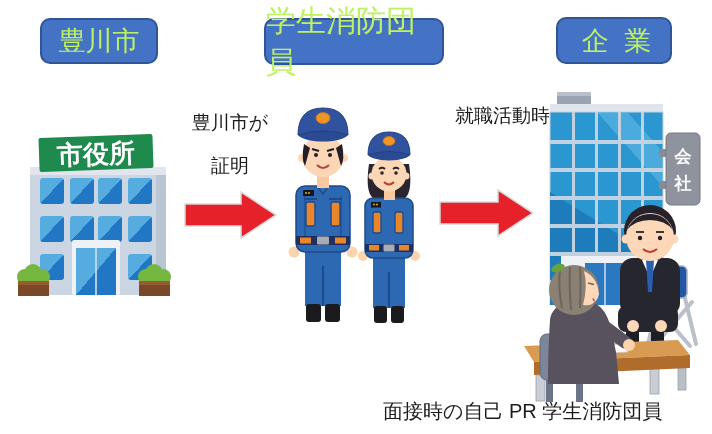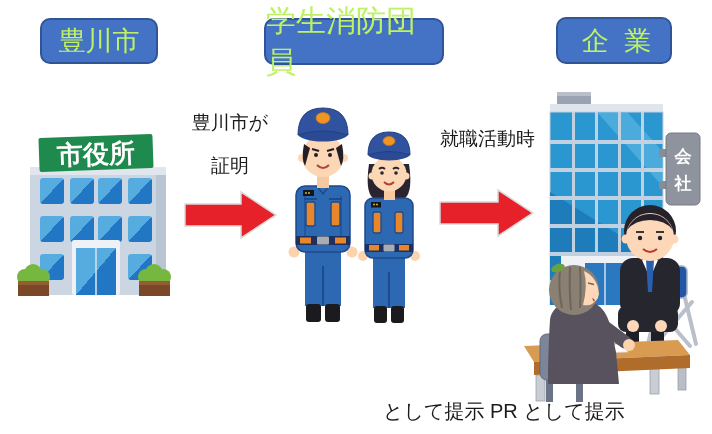--- a/index.html
+++ b/index.html
@@ -14,21 +14,21 @@
     color:#bef264;font-weight:500;
   }
   .label-city{left:40px;top:18px;width:118px;height:46px;font-size:27px;}
   .label-students{left:264px;top:18px;width:180px;height:47px;font-size:30px;}
   .label-company{left:556px;top:17px;width:116px;height:47px;font-size:27px;letter-spacing:4px;padding-left:9px;}
   .flow-text{
     position:absolute;text-align:center;font-size:19px;line-height:1.2;color:#1b1b1b;
   }
   .t1a{left:168px;top:112px;width:124px;}
   .t1b{left:168px;top:155px;width:124px;}
-  .t2a{left:425px;top:128px;width:125px;}
+  .t2a{left:425px;top:105px;width:125px;text-align:right;}
   .t2b{left:425px;top:155px;width:125px;}
   .arrow{position:absolute;}
   .arrow1{left:183px;top:189px;}
   .arrow2{left:438px;top:188px;}
   .illu{position:absolute;}
   .cityhall{left:17px;top:126px;}
   .firefighters{left:281px;top:94px;}
   .company{left:547px;top:92px;}
   .interview{left:500px;top:194px;}
   .caption{
@@ -271,15 +271,15 @@
       <path d="M70,73 Q69,93 71,116" fill="none" stroke="#6e665c" stroke-width="2"></path>
       <path d="M80,73 Q81,92 80,114" fill="none" stroke="#6e665c" stroke-width="2"></path>
       <path d="M84,77 A24,24 0 0 1 98,104 Q92,113 83,111 Q88,92 84,77 Z" fill="#fcd7b8"></path>
       <path d="M97,97 Q101,99.5 97,103 Z" fill="#fcd7b8"></path>
       <line x1="88" y1="89" x2="94" y2="90.5" stroke="#6e665c" stroke-width="1.5"></line>
       <path d="M92,104 Q96,105 94,108 Z" fill="#c0392b"></path>
       <ellipse cx="58" cy="74" rx="7" ry="4" fill="#6aa33e" transform="rotate(-20 58 74)"></ellipse>
     </g>
   </svg>
 
-  <div class="caption">として提示 PR として提示</div>
+  <div class="caption">面接時の自己 PR 学生消防団員</div>
 
 </div>
 
 </body></html>

